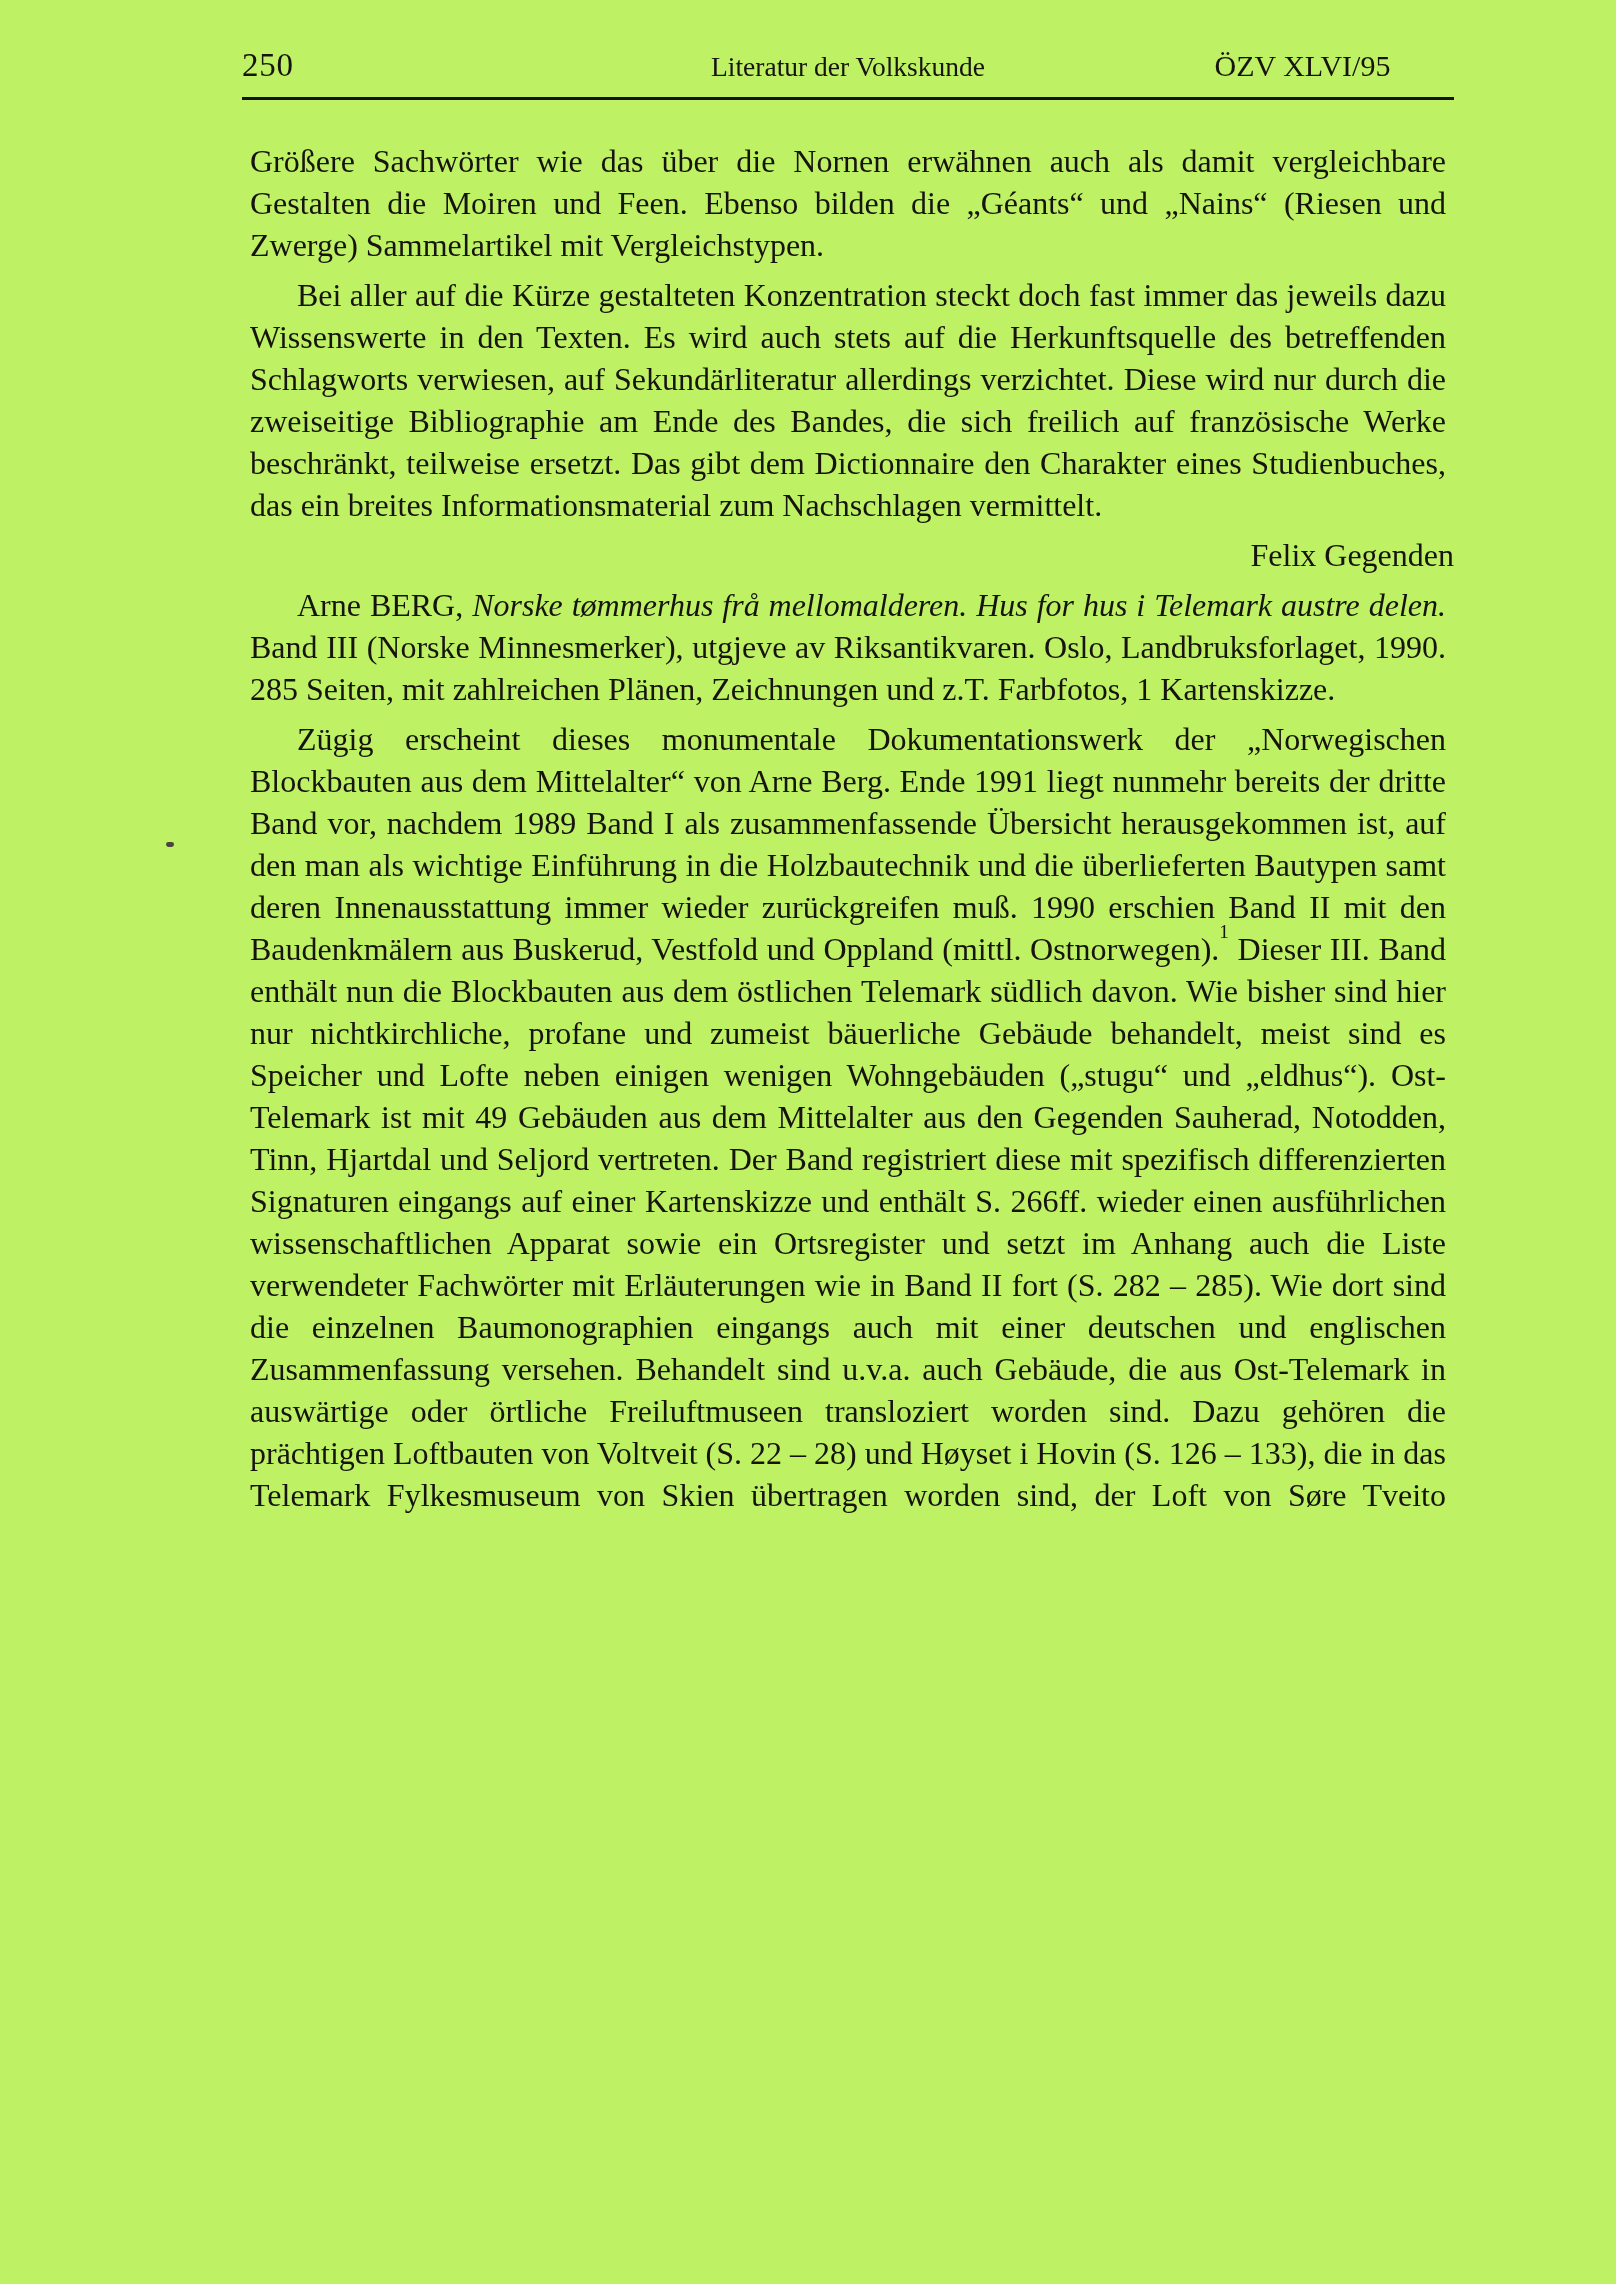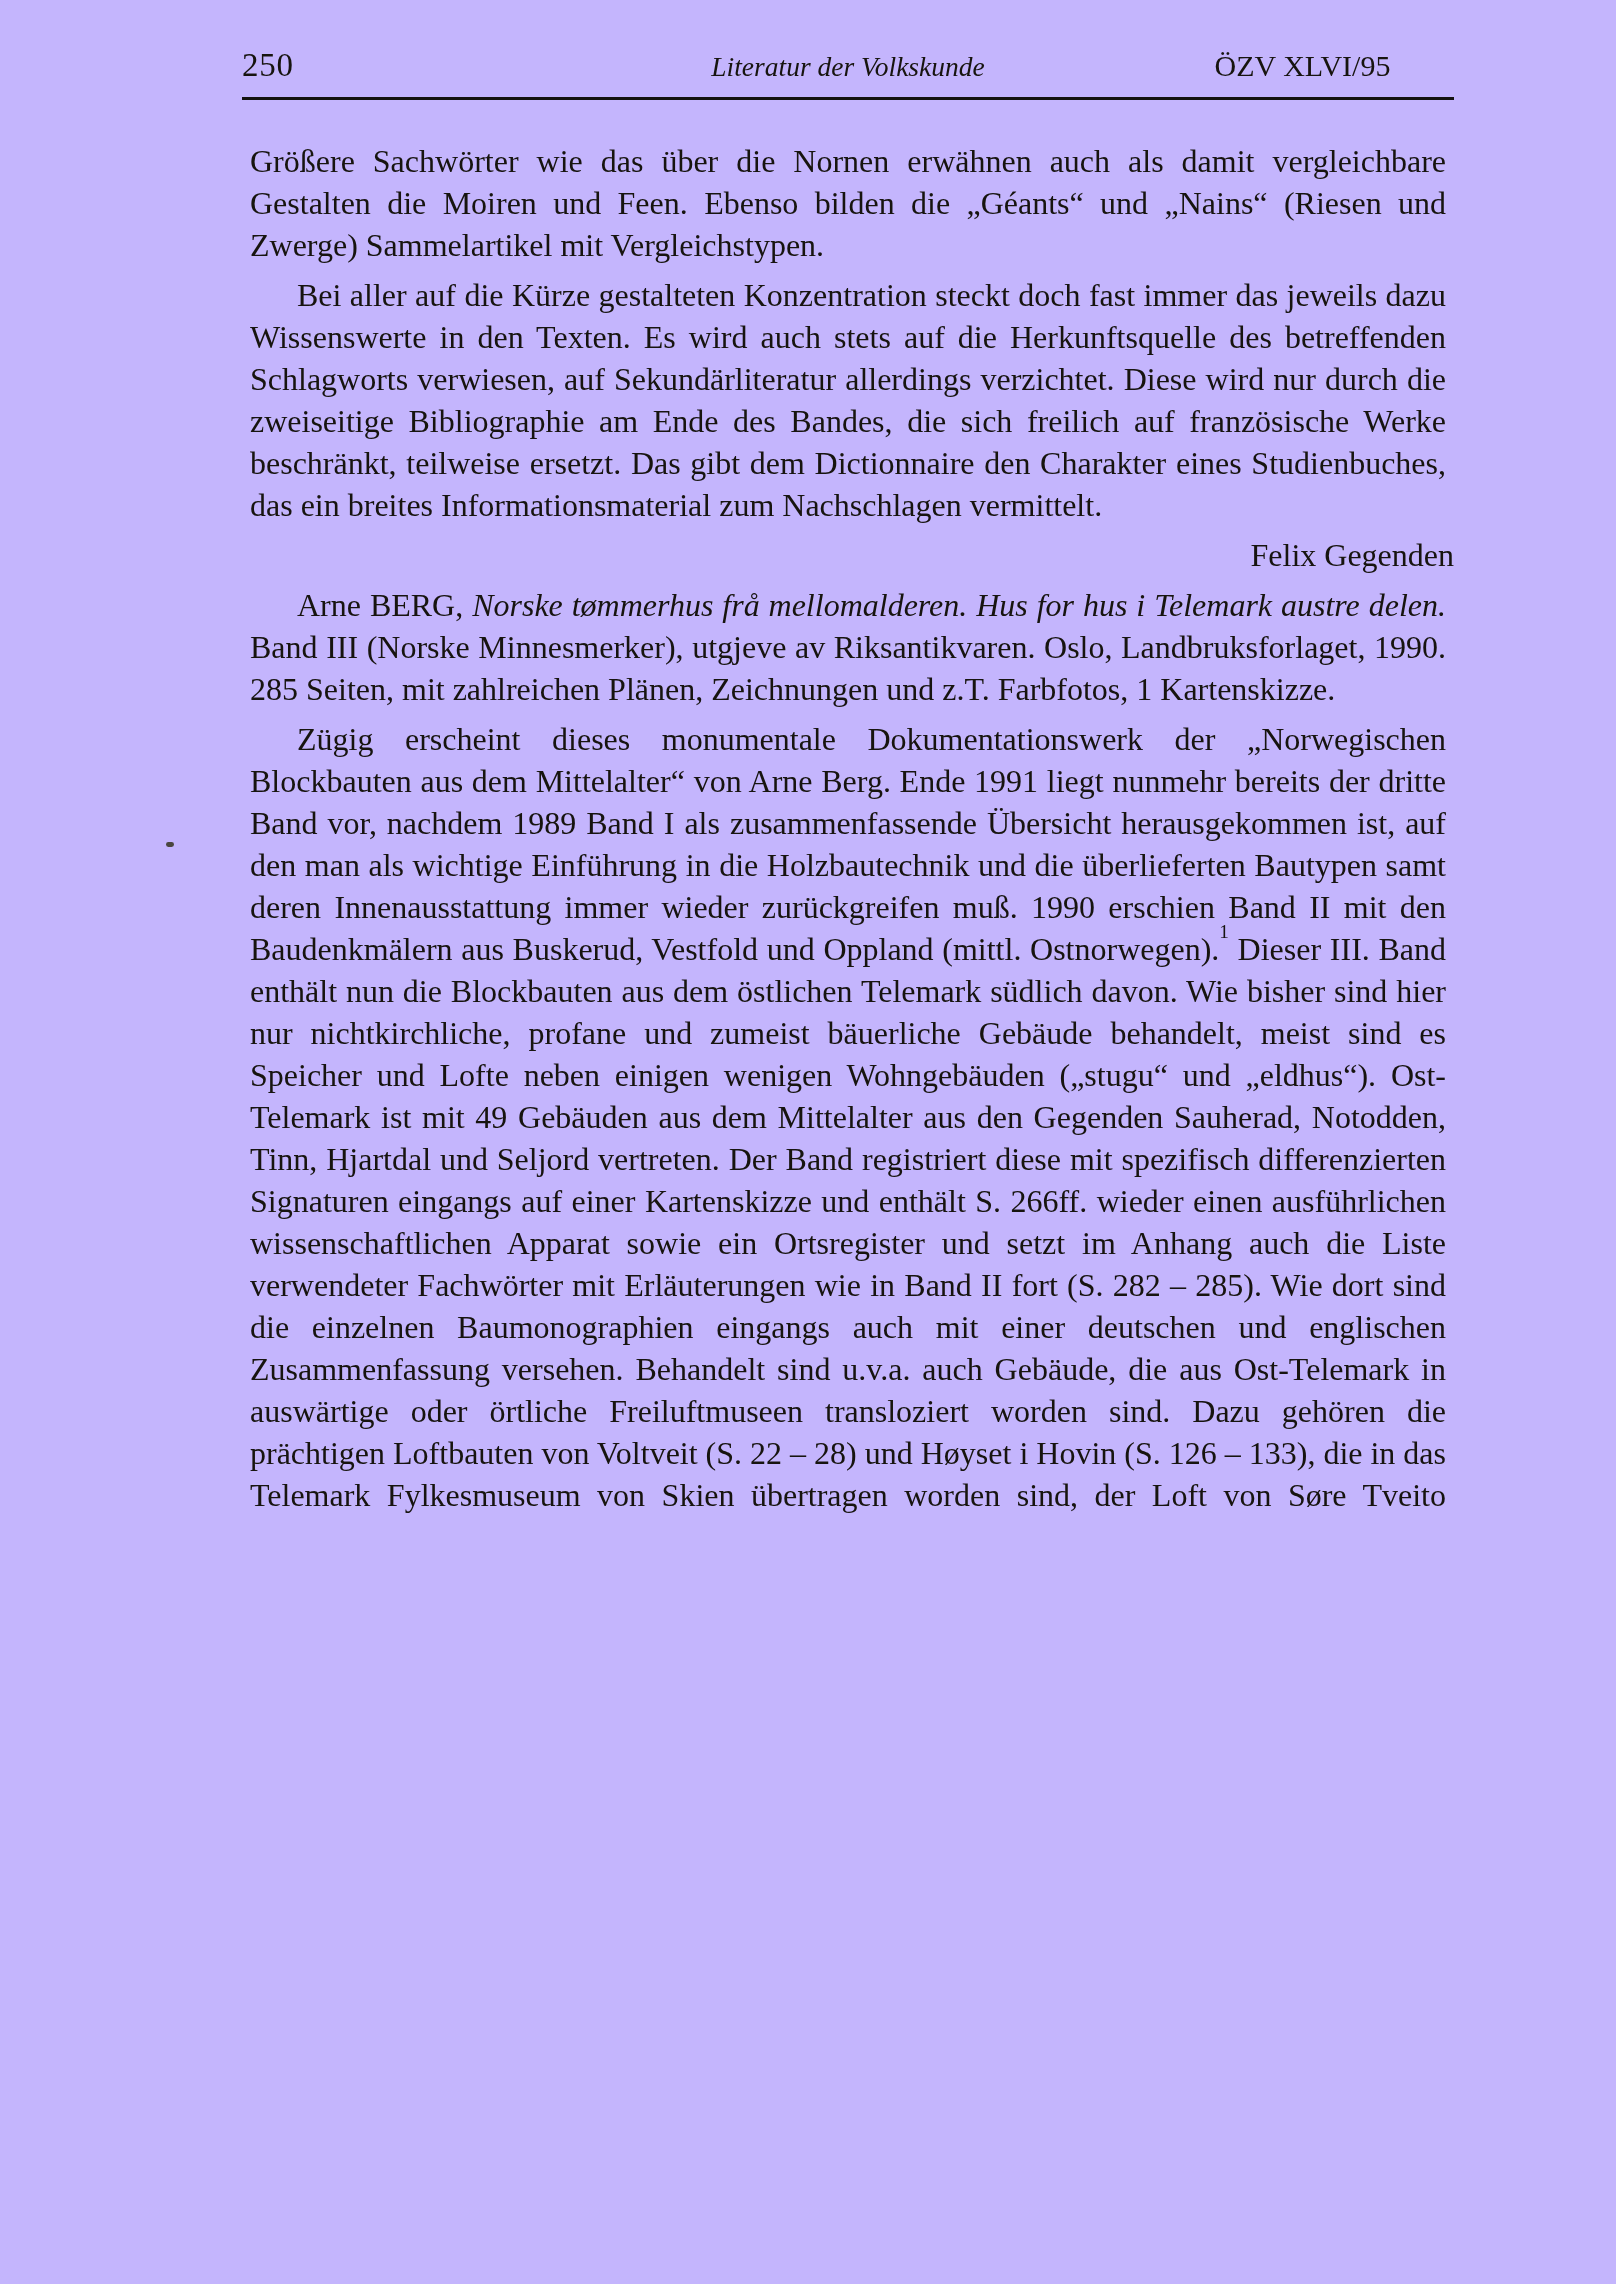--- a/index.html
+++ b/index.html
@@ -5,21 +5,21 @@
   html, body {
     margin: 0;
     padding: 0;
     background: #f4f3f0;
   }
   .page {
     position: relative;
     width: 1616px;
     height: 2284px;
     margin: 0 auto;
-    background: #c4b5fd;
+    background: #bef264;
     color: #17140f;
     font-family: "Liberation Serif", "DejaVu Serif", serif;
     overflow: hidden;
     box-sizing: border-box;
     padding: 47px 162px 0 242px;
   }
   .page-header {
     display: flex;
     align-items: baseline;
     width: 100%;
@@ -27,21 +27,20 @@
   .page-header .left {
     flex: 1;
     text-align: left;
     font-size: 33px;
     letter-spacing: 0.8px;
   }
   .page-header .center {
     flex: 2;
     text-align: center;
     font-size: 27.5px;
-    font-style: italic;
   }
   .page-header .right {
     flex: 1;
     text-align: center;
     font-size: 30px;
   }
   .header-rule {
     margin-top: 13px;
     border: 0;
     border-top: 3.2px solid #151310;

